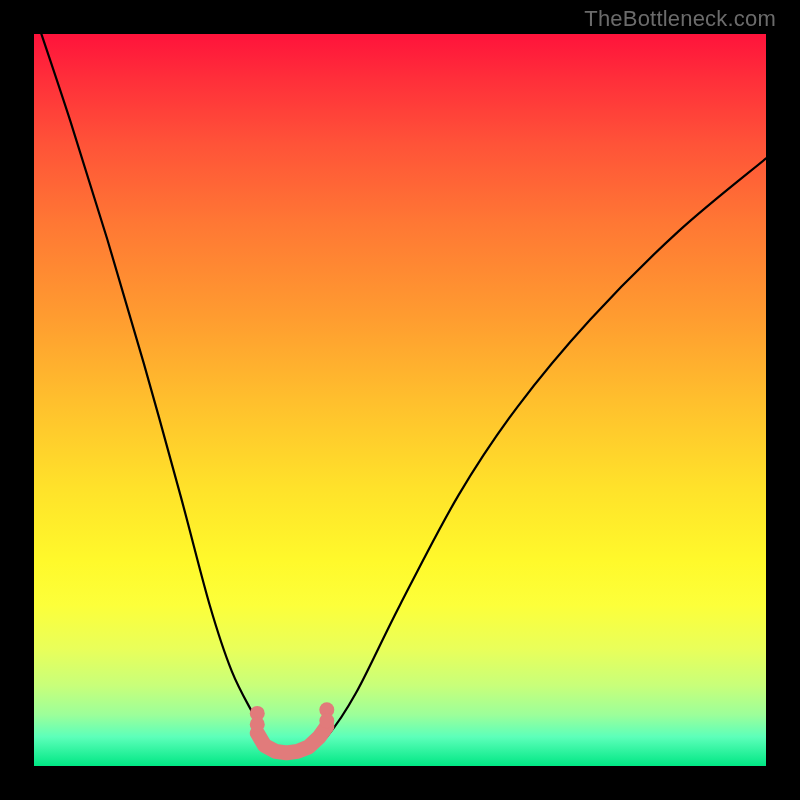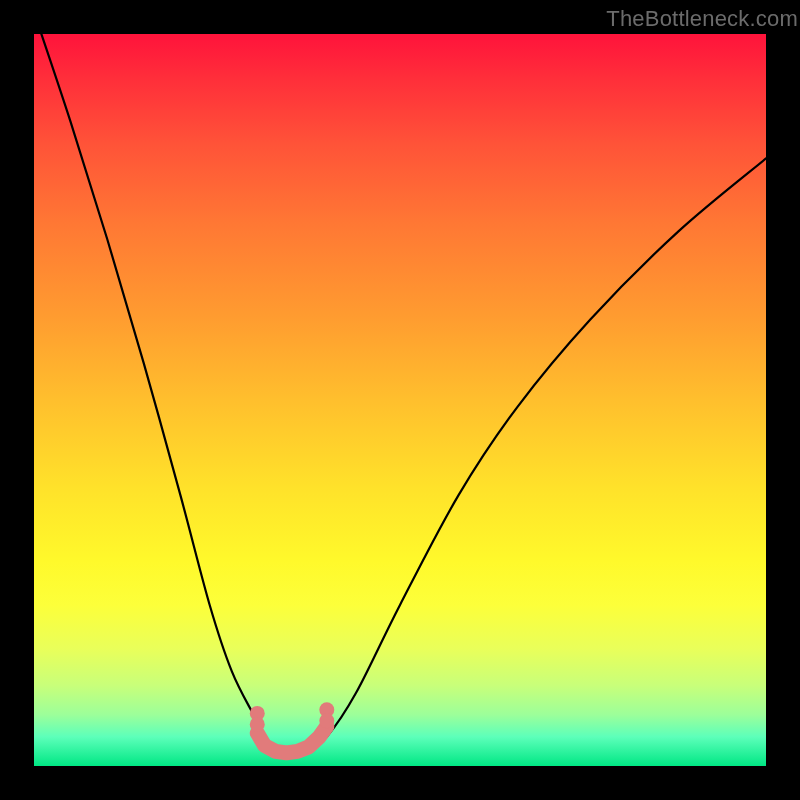--- a/index.html
+++ b/index.html
@@ -39,21 +39,21 @@
       #e9ff5a 84%,
       #c8ff7a 89%,
       #9cff9a 93%,
       #5dffba 96%,
       #00e784 100%
     );
   }
   .watermark {
     position: absolute;
     top: 6px;
-    right: 2px;
+    right: 24px;
     color: #6b6b6b;
     font-size: 22px;
     letter-spacing: 0.2px;
     font-weight: 500;
   }
   svg.curve {
     position: absolute;
     top: 0;
     left: 0;
     width: 732px;

